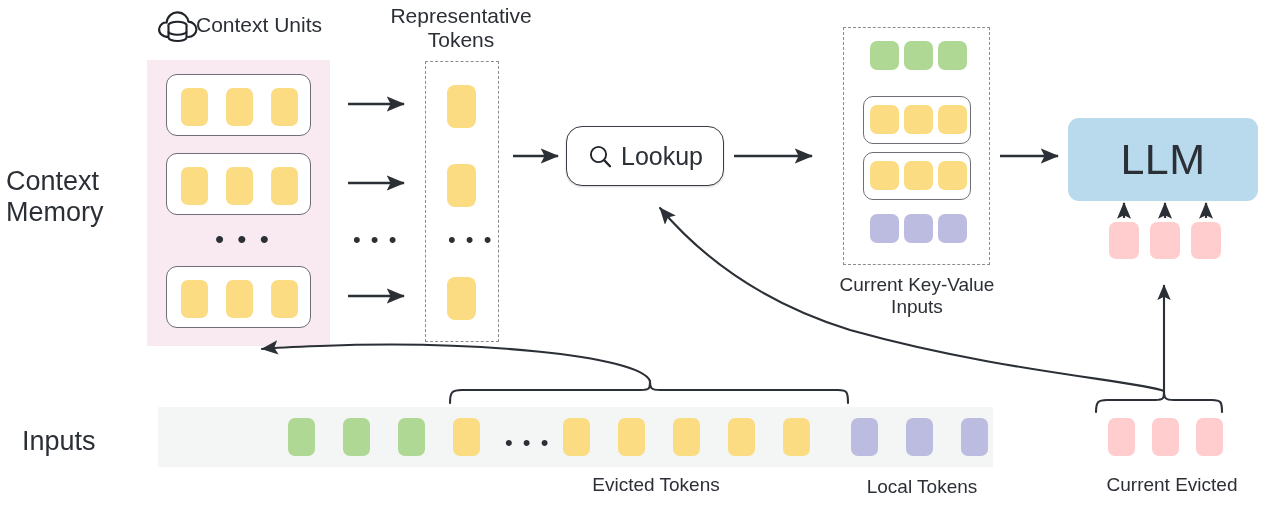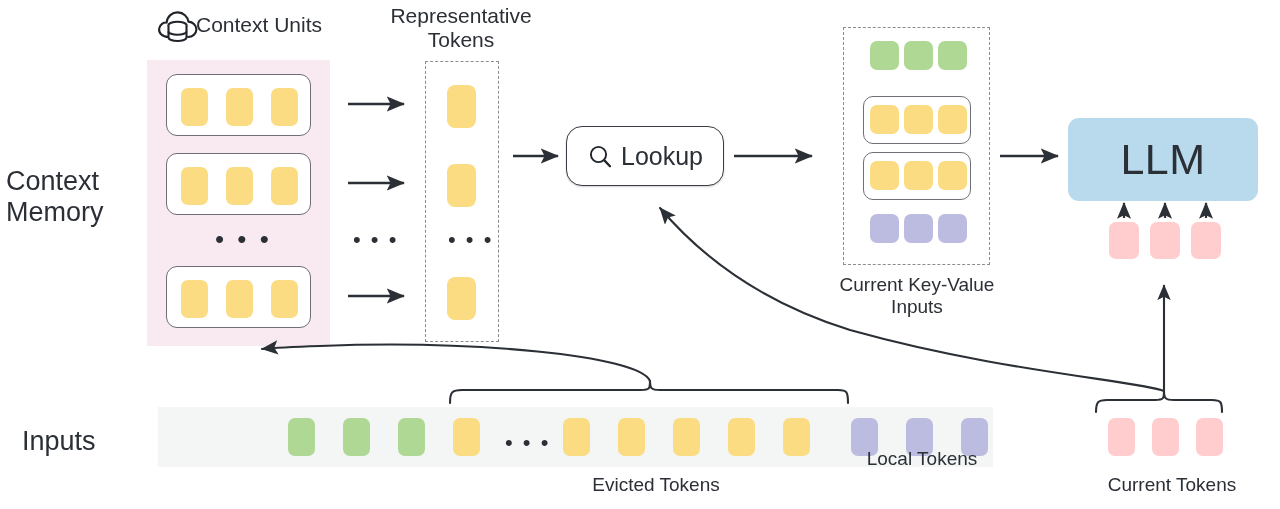--- a/index.html
+++ b/index.html
@@ -232,22 +232,22 @@
 
   <div class="cell c-purple" style="left:851px; top:418px;"></div>
   <div class="cell c-purple" style="left:906px; top:418px;"></div>
   <div class="cell c-purple" style="left:961px; top:418px;"></div>
 
   <div class="cell c-pink" style="left:1108px; top:418px;"></div>
   <div class="cell c-pink" style="left:1152px; top:418px;"></div>
   <div class="cell c-pink" style="left:1196px; top:418px;"></div>
 
   <div class="label lbl-cap" style="left:566px; top:474px; width:180px;text-align:center;">Evicted Tokens</div>
-  <div class="label lbl-cap" style="left:832px; top:448px; width:180px;">Local Tokens</div>
-  <div class="label lbl-cap" style="left:1077px; top:474px; width:190px;">Current Tokens</div>
+  <div class="label lbl-cap" style="left:832px; top:476px; width:180px;">Local Tokens</div>
+  <div class="label lbl-cap" style="left:1077px; top:474px; width:190px;">Current Evicted</div>
 
   <svg class="overlay">
     <defs>
       <marker id="ah" markerWidth="9" markerHeight="9" refX="7.2" refY="3.2" orient="auto" markerUnits="strokeWidth">
         <path d="M0,0 L7.6,3.2 L0,6.4 L1.6,3.2 Z" fill="#2b2f36"></path>
       </marker>
       <marker id="ah2" markerWidth="10" markerHeight="10" refX="7.6" refY="3.4" orient="auto" markerUnits="strokeWidth">
         <path d="M0,0 L8,3.4 L0,6.8 L1.7,3.4 Z" fill="#2b2f36"></path>
       </marker>
     </defs>

